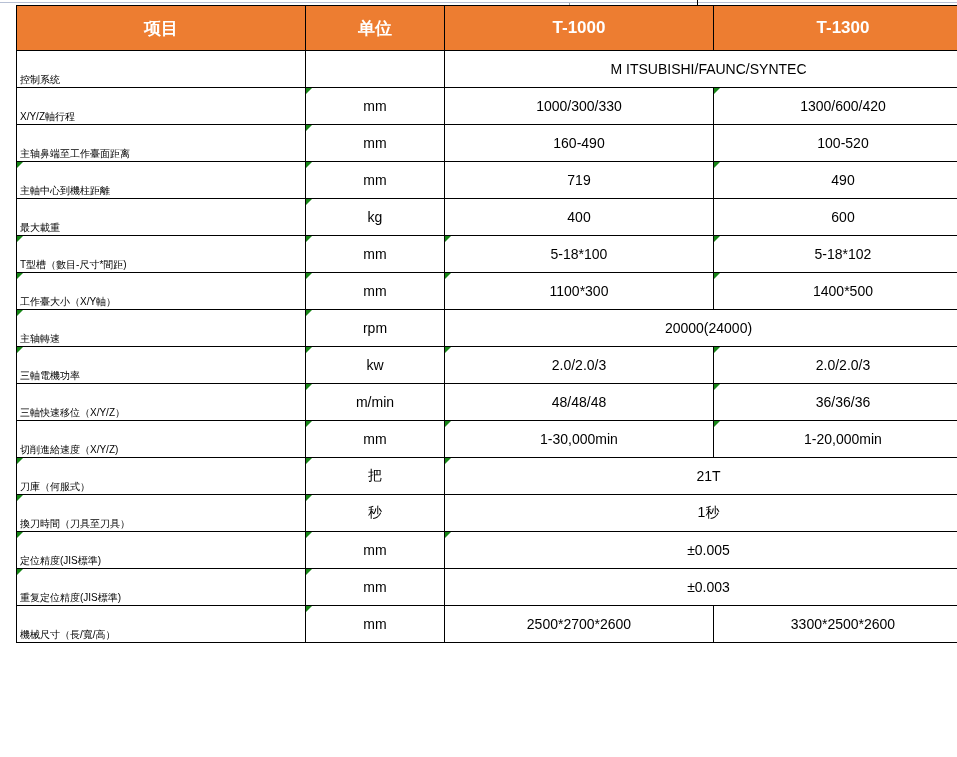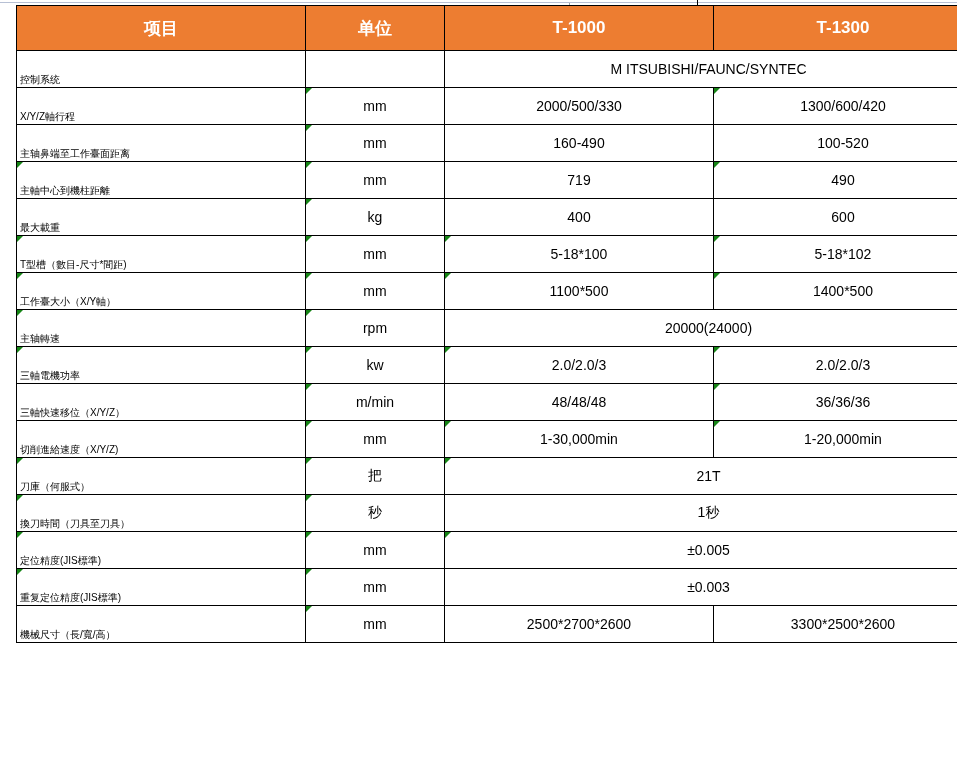--- a/index.html
+++ b/index.html
@@ -79,21 +79,21 @@
   </thead>
   <tbody id="tbody">
       <tr>
         <td class="item">控制系统</td>
         <td class="c"></td>
         <td class="c" colspan="2">M ITSUBISHI/FAUNC/SYNTEC</td>
       </tr>
       <tr>
         <td class="item">X/Y/Z軸行程</td>
         <td class="c tri">mm</td>
-        <td class="c">2000/500/330</td>
+        <td class="c">1000/300/330</td>
         <td class="c tri">1300/600/420</td>
       </tr>
       <tr>
         <td class="item">主轴鼻端至工作臺面距离</td>
         <td class="c tri">mm</td>
         <td class="c">160-490</td>
         <td class="c">100-520</td>
       </tr>
       <tr>
         <td class="item tri">主軸中心到機柱距離</td>
@@ -109,21 +109,21 @@
       </tr>
       <tr>
         <td class="item tri">T型槽（數目-尺寸*間距)</td>
         <td class="c tri">mm</td>
         <td class="c tri">5-18*100</td>
         <td class="c tri">5-18*102</td>
       </tr>
       <tr>
         <td class="item tri">工作臺大小（X/Y軸）</td>
         <td class="c tri">mm</td>
-        <td class="c tri">1100*500</td>
+        <td class="c tri">1100*300</td>
         <td class="c tri">1400*500</td>
       </tr>
       <tr>
         <td class="item tri">主轴轉速</td>
         <td class="c tri">rpm</td>
         <td class="c" colspan="2">20000(24000)</td>
       </tr>
       <tr>
         <td class="item tri">三軸電機功率</td>
         <td class="c tri">kw</td>

